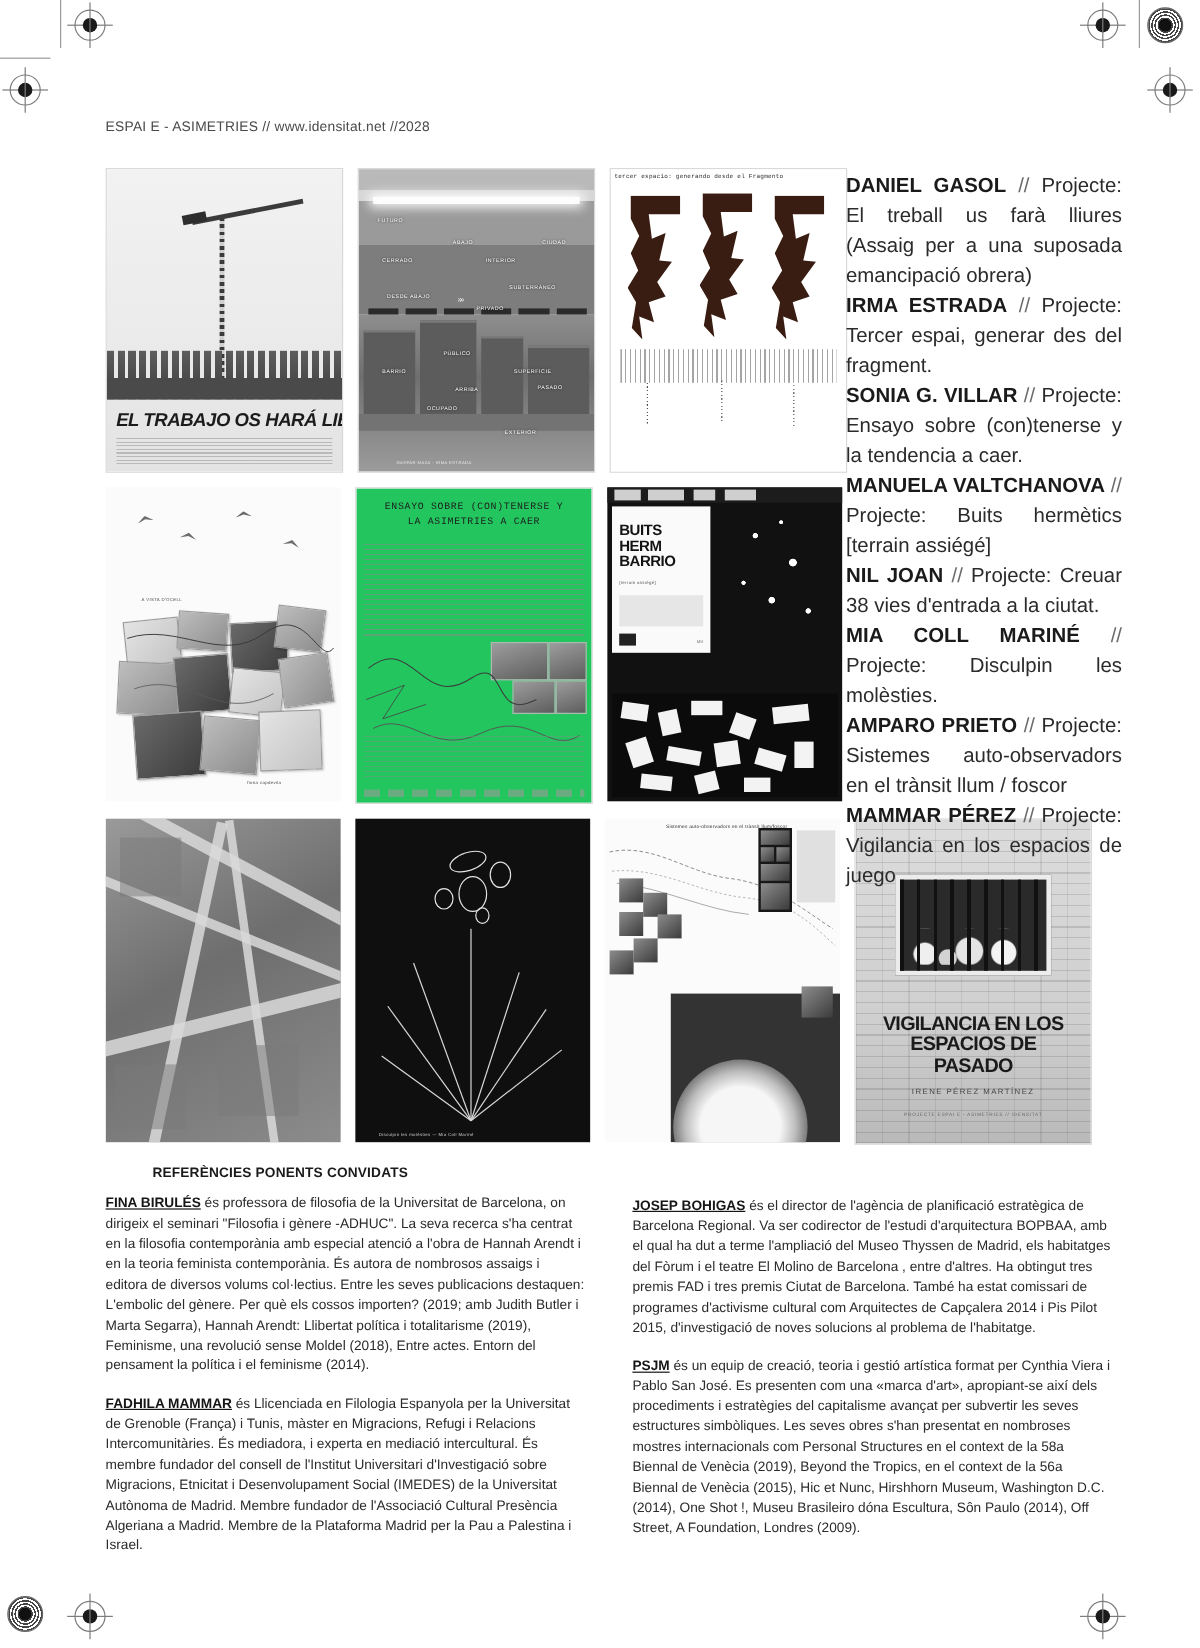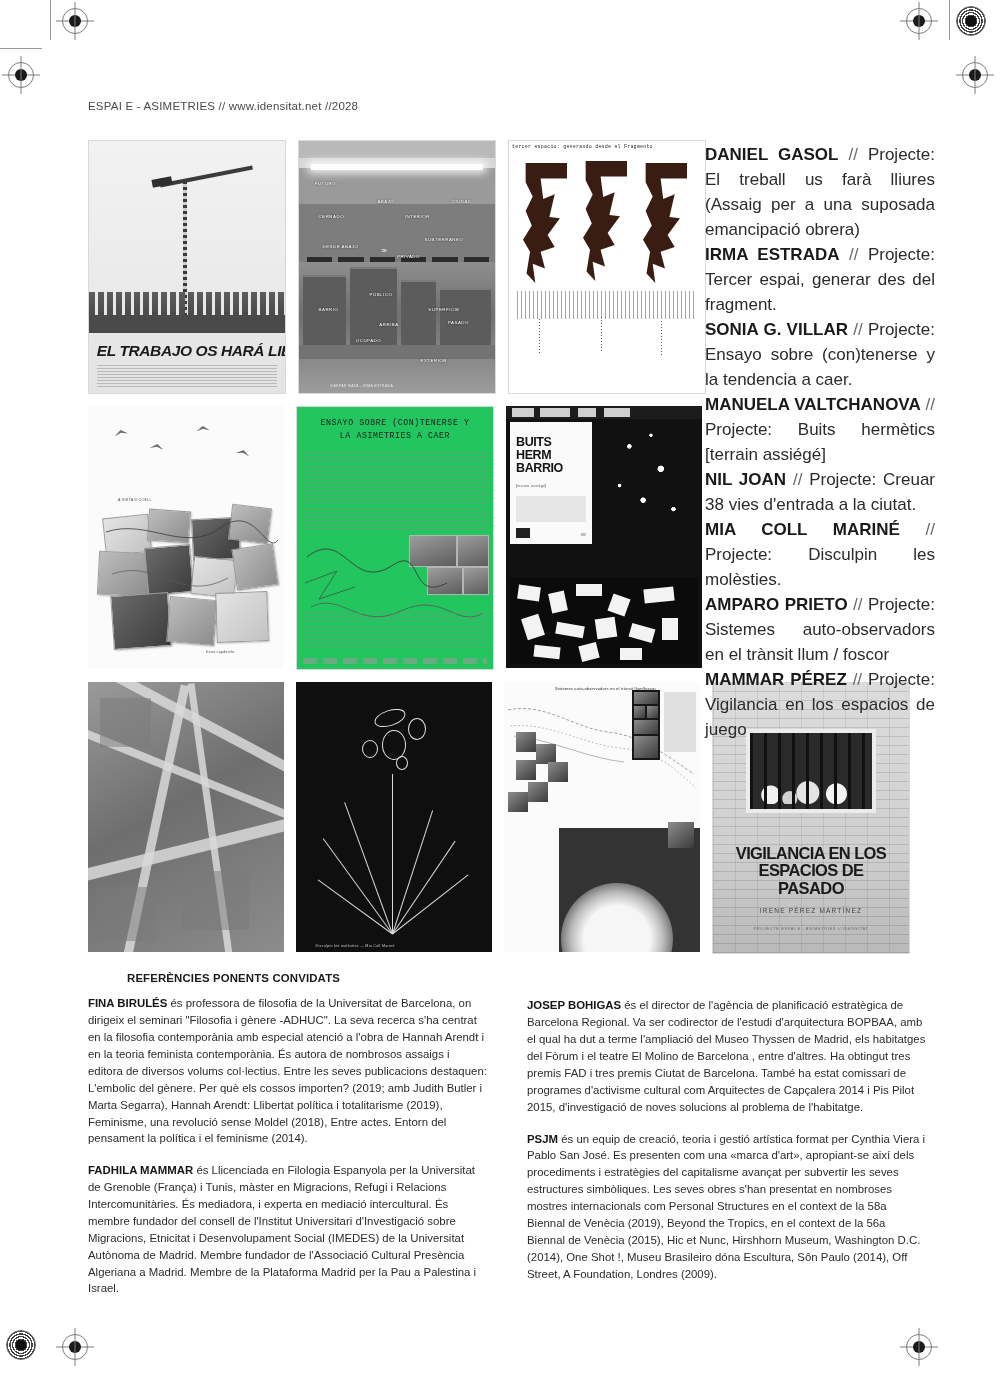--- a/index.html
+++ b/index.html
@@ -495,21 +495,21 @@
     margin-bottom: 1px;
     margin-left: 39px;
   }
   .para {
     font-size: 11.4px;
     line-height: 1.48;
     color: #2b2b2b;
     text-align: left;
     margin-bottom: 15px;
   }
-  .para b { font-weight: bold; color: #151515; }
+  .para b { font-weight: bold; color: #151515; text-decoration: underline; }
 </style>
 </head>
 <body>
 
 <div class="crop-line" style="left:50px;top:0;width:1px;height:40px;"></div>
 <div class="crop-line" style="left:0;top:48px;width:42px;height:1px;"></div>
 <div class="crop-line" style="left:949px;top:0;width:1px;height:40px;"></div>
 
 <div class="reg-mark" style="left:62px;top:8px;">
     <span class="reg-dot"></span>

